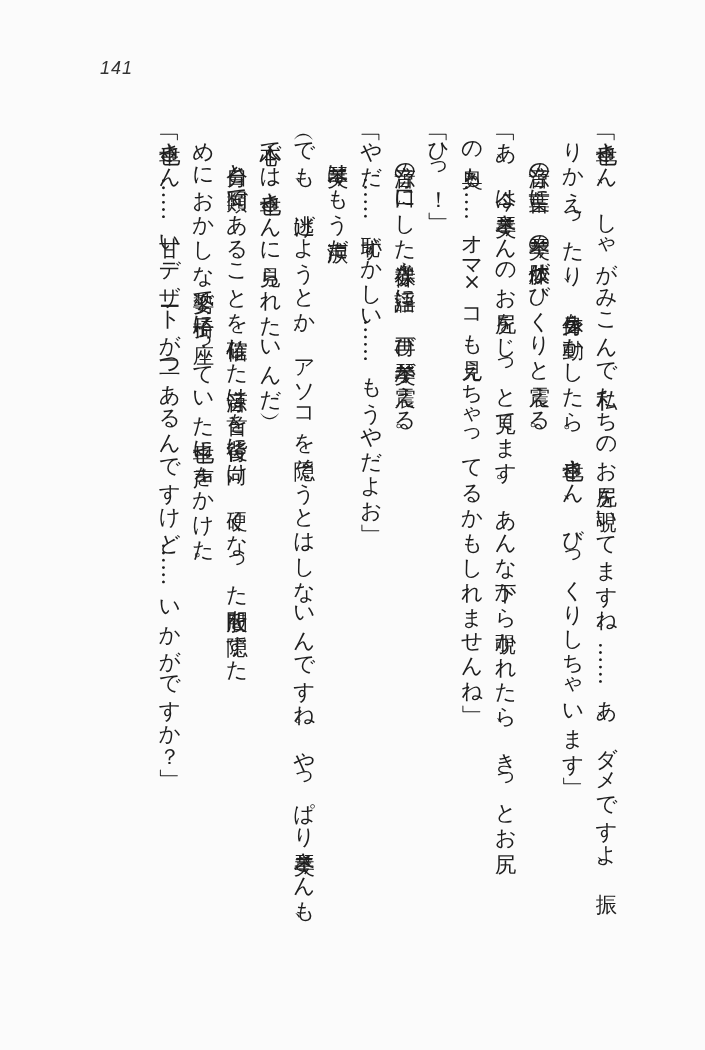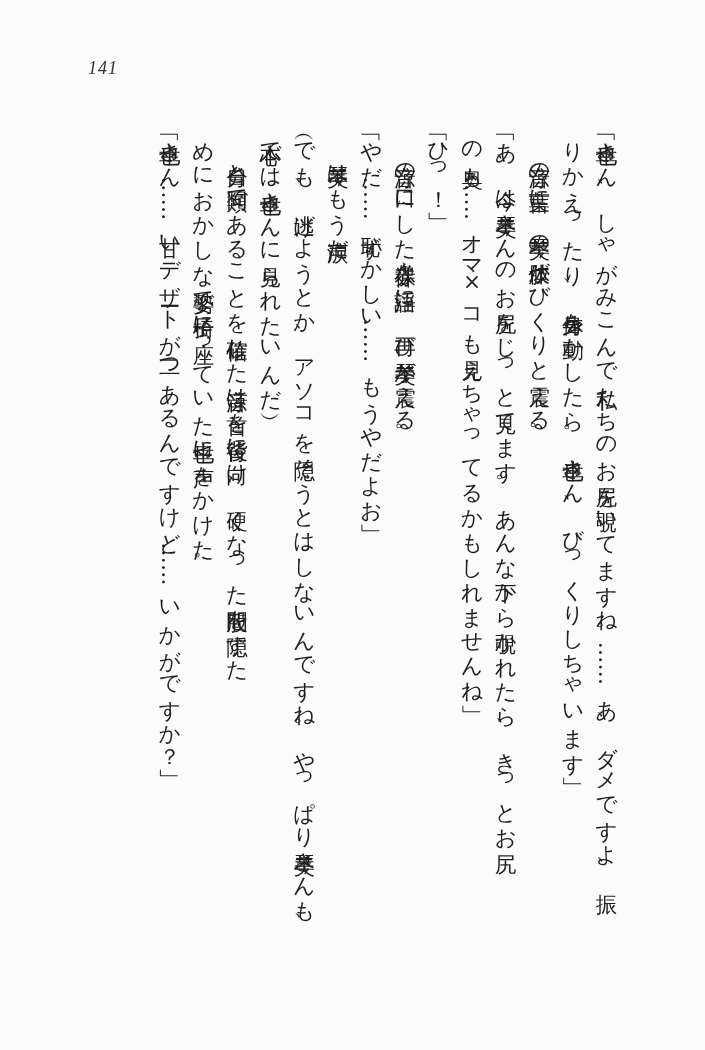--- a/index.html
+++ b/index.html
@@ -16,22 +16,22 @@
   .book-page {
     position: relative;
     width: 705px;
     height: 1050px;
     background: #fbfbfb;
     overflow: hidden;
   }
   .page-number {
     position: absolute;
     top: 58px;
-    left: 88px;
-    font-family: Liberation Serif, serif;
+    left: 100px;
+    font-family: Liberation Sans, sans-serif;
     font-style: italic;
     font-size: 18px;
     letter-spacing: 1px;
     color: #323232;
   }
   .text-block {
     position: absolute;
     top: 127px;
     right: 82px;
     width: 471px;

